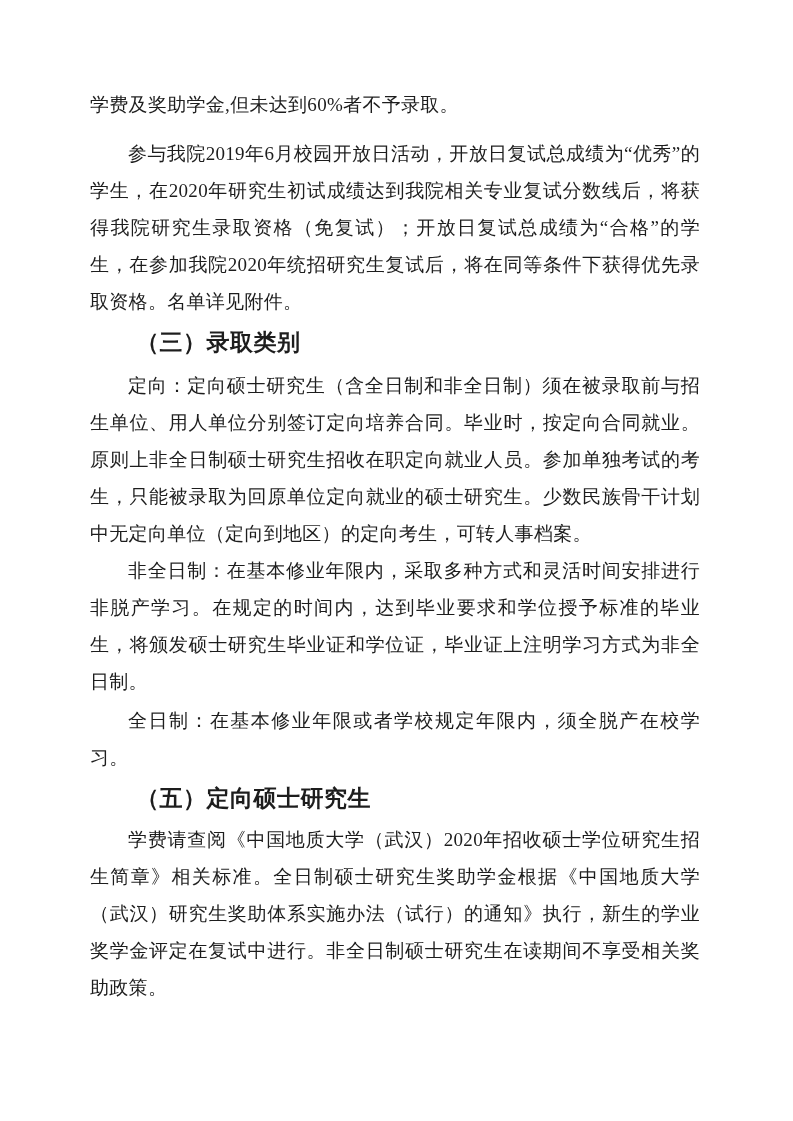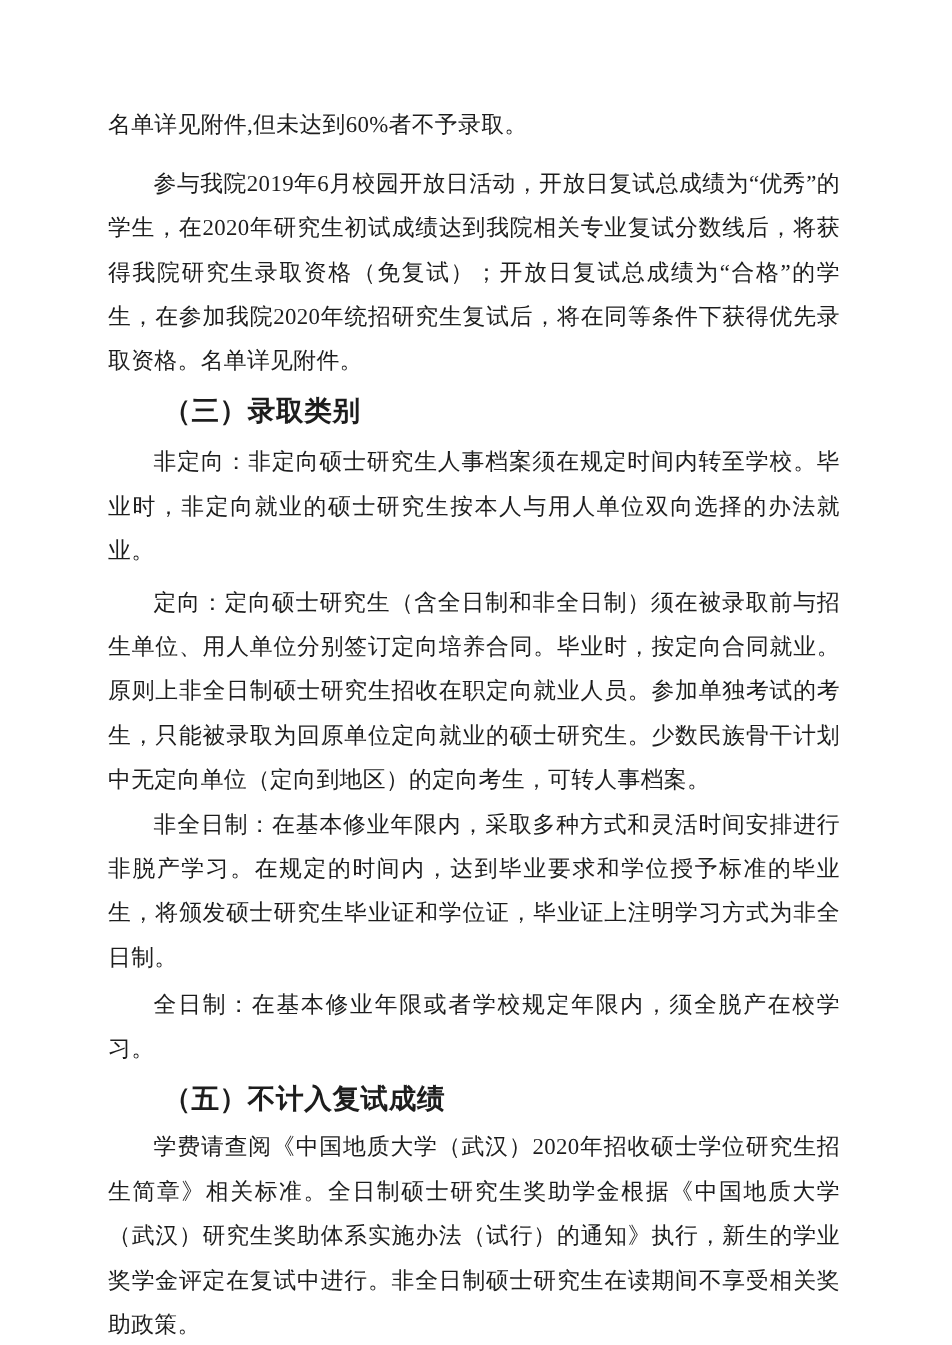--- a/index.html
+++ b/index.html
@@ -40,31 +40,30 @@
   }
   .mt2  { margin-top: 2px; }
   .mt4  { margin-top: 4px; }
   .mt6  { margin-top: 6px; }
   .mt12 { margin-top: 12px; }
 </style>
 </head>
 <body>
 
 <div class="page">
-  <p class="para">名单详见附件,但未达到60%者不予录取。</p>
+  <p class="para">学费及奖助学金,但未达到60%者不予录取。</p>
 
   <p class="para indent mt12">参与我院2019年6月校园开放日活动，开放日复试总成绩为“优秀”的学生，在2020年研究生初试成绩达到我院相关专业复试分数线后，将获得我院研究生录取资格（免复试）；开放日复试总成绩为“合格”的学生，在参加我院2020年统招研究生复试后，将在同等条件下获得优先录取资格。名单详见附件。</p>
 
   <h3 class="heading mt4">（三）录取类别</h3>
 
-  <p class="para indent mt6">非定向：非定向硕士研究生人事档案须在规定时间内转至学校。毕业时，非定向就业的硕士研究生按本人与用人单位双向选择的办法就业。</p>
 
   <p class="para indent mt6">定向：定向硕士研究生（含全日制和非全日制）须在被录取前与招生单位、用人单位分别签订定向培养合同。毕业时，按定向合同就业。原则上非全日制硕士研究生招收在职定向就业人员。参加单独考试的考生，只能被录取为回原单位定向就业的硕士研究生。少数民族骨干计划中无定向单位（定向到地区）的定向考生，可转人事档案。</p>
 
 
   <p class="para indent">非全日制：在基本修业年限内，采取多种方式和灵活时间安排进行非脱产学习。在规定的时间内，达到毕业要求和学位授予标准的毕业生，将颁发硕士研究生毕业证和学位证，毕业证上注明学习方式为非全日制。</p>
 
   <p class="para indent mt2">全日制：在基本修业年限或者学校规定年限内，须全脱产在校学习。</p>
 
-  <h3 class="heading mt4">（五）不计入复试成绩</h3>
+  <h3 class="heading mt4">（五）定向硕士研究生</h3>
 
   <p class="para indent mt4">学费请查阅《中国地质大学（武汉）2020年招收硕士学位研究生招生简章》相关标准。全日制硕士研究生奖助学金根据《中国地质大学（武汉）研究生奖助体系实施办法（试行）的通知》执行，新生的学业奖学金评定在复试中进行。非全日制硕士研究生在读期间不享受相关奖助政策。</p>
 </div>
 
 </body></html>

